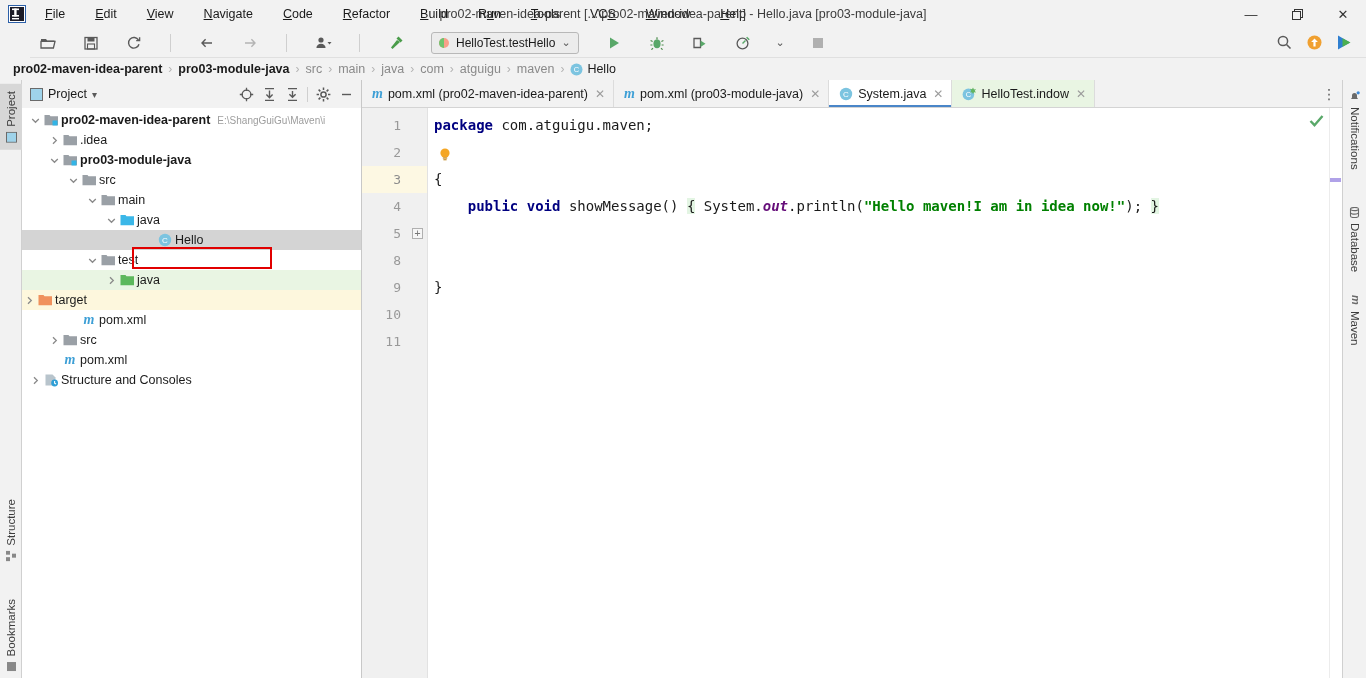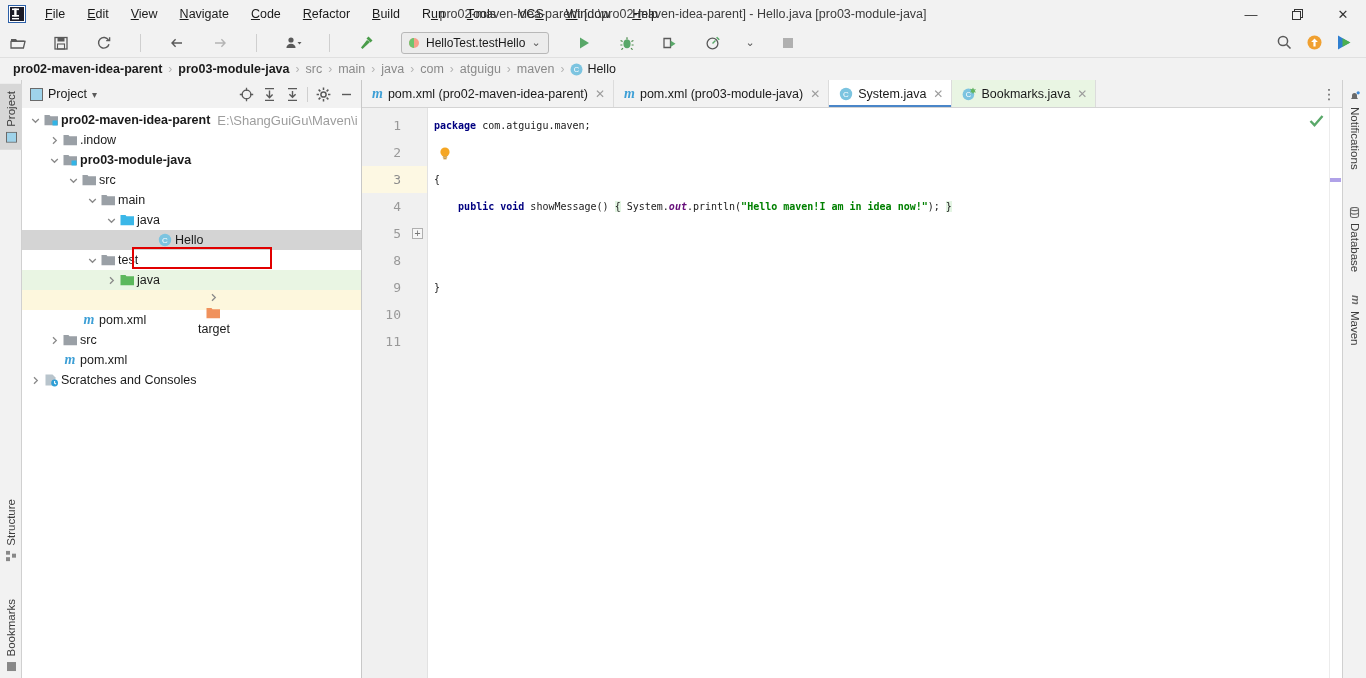--- a/index.html
+++ b/index.html
@@ -17,21 +17,21 @@
   .titlebar {
     height: 28px; background: #f2f2f2; display: flex; align-items: center;
     flex: 0 0 28px; position: relative;
   }
   .ij-logo {
     width: 18px; height: 18px; margin: 0 10px 0 8px; flex: 0 0 18px;
     background: #ffffff; border: 1px solid #2b5fa8; position: relative;
     display:flex; align-items:center; justify-content:center;
   }
   .ij-logo svg { display:block; }
-  .menubar { display: flex; align-items: center; gap: 4px; }
+  .menubar { display: flex; align-items: center; gap: 12px; }
   .menu-item {
     padding: 4px 9px; font-size: 12.5px; color: #1a1a1a; cursor: default;
     white-space: nowrap;
   }
   .menu-item u { text-decoration: underline; }
   .window-title {
     position: absolute; left: 0; right: 0; top: 0; height: 28px;
     display: flex; align-items: center; justify-content: center;
     font-size: 12.5px; color: #3c3c3c; pointer-events: none;
   }
@@ -39,20 +39,21 @@
   .win-btn {
     width: 46px; height: 28px; display: flex; align-items: center; justify-content: center;
     color: #333; font-size: 13px;
   }
 
   
   .toolbar {
     height: 30px; flex: 0 0 30px; background: #f2f2f2;
     display: flex; align-items: center; padding: 0 6px; gap: 19px;
     border-bottom: 1px solid #e0e0e0;
+    margin-left: 30px;
   }
   .tb-btn {
     width: 24px; height: 24px; display: flex; align-items: center; justify-content: center;
     border-radius: 3px; color: #5a5a5a;
   }
   .tb-sep { width: 1px; height: 18px; background: #cfcfcf; margin: 0 5px; }
   .runconfig {
     display: flex; align-items: center; gap: 6px;
     height: 22px; padding: 0 7px 0 6px; margin: 0 4px;
     border: 1px solid #b8b8b8; border-radius: 3px; background: #ececec;
@@ -106,21 +107,21 @@
   .trow {
     height: 20px; display: flex; align-items: center; white-space: nowrap;
     font-size: 12.5px; color: #1a1a1a; position: relative;
   }
   .trow .arrow {
     width: 14px; flex: 0 0 14px; display:flex; align-items:center; justify-content:center;
     color: #8a8a8a; font-size: 9px;
   }
   .trow .ico { width: 18px; flex: 0 0 18px; display:flex; align-items:center; justify-content:center; }
   .trow .lbl { padding-left: 1px; }
-  .trow .sub { color: #9d9d9d; padding-left: 7px; font-size: 13px; }
+  .trow .sub { color: #9d9d9d; padding-left: 7px; font-size: 10px; }
   .trow.bold .lbl { font-weight: bold; }
   .trow.sel { background: #d4d4d4; }
   .trow.hl-green { background: #e9f5e3; }
   .trow.hl-yellow { background: #fdf7dd; }
   .redbox {
     position: absolute; border: 2px solid #e10000; pointer-events: none;
     left: 132px; top: 247px; width: 140px; height: 22px; z-index: 20;
   }
 
   
@@ -145,21 +146,21 @@
   }
   .gline { height: 27px; line-height: 27px; text-align: right; padding-right: 26px; position: relative;}
   .gline.cur { background: #fdf8e3; color:#8c8c8c;}
   .fold-mark {
     position: absolute; right: 4px; top: 8px; width: 11px; height: 11px;
     border: 1px solid #b0b0b0; background: #f6f6f6; color: #777;
     font-size: 10px; line-height: 9px; text-align: center;
   }
   .code {
     flex: 1 1 auto; position: relative; padding-top: 4px;
-    font-family: "DejaVu Sans Mono", monospace; font-size: 10px; line-height: 27px;
+    font-family: "DejaVu Sans Mono", monospace; font-size: 14px; line-height: 27px;
     overflow: hidden; background:#fff;
   }
   .cline { height: 27px; white-space: pre; padding-left: 6px; }
   .cline.cur { background: #fdf8e3; }
   .kw { color: #000080; font-weight: bold; }
   .cls-hl { background: #d7d7f5; }
   .str { color: #008000; font-weight: bold; }
   .fld { color: #660e7a; font-style: italic; font-weight: bold; }
   .brace-hl { background: #e3f5e3; }
   .plain { color: #1a1a1a; }
@@ -454,21 +455,21 @@
             <span class="arrow">
               <svg width="9" height="9" viewBox="0 0 9 9">
                 <path d="M3 1.2L6.3 4.5 3 7.8" fill="none" stroke="#8a8a8a" stroke-width="1.3"></path>
               </svg>
             </span>
             <span class="ico">
               <svg width="15" height="14" viewBox="0 0 15 14">
                 <path d="M0.5 2h5l1 1.3h7.5v9H0.5z" fill="#9aa0a6"></path>
               </svg>
             </span>
-            <span class="lbl">.indow</span>
+            <span class="lbl">.idea</span>
           </div>
           <div class="trow bold" style="padding-left: 25px;">
             <span class="arrow">
               <svg width="9" height="9" viewBox="0 0 9 9">
                 <path d="M1.2 3L4.5 6.3 7.8 3" fill="none" stroke="#8a8a8a" stroke-width="1.3"></path>
               </svg>
             </span>
             <span class="ico">
               <svg width="15" height="14" viewBox="0 0 15 14">
                 <path d="M0.5 2h5l1 1.3h7.5v9H0.5z" fill="#9aa0a6"></path>
@@ -545,21 +546,21 @@
                 <path d="M3 1.2L6.3 4.5 3 7.8" fill="none" stroke="#8a8a8a" stroke-width="1.3"></path>
               </svg>
             </span>
             <span class="ico">
               <svg width="15" height="14" viewBox="0 0 15 14">
                 <path d="M0.5 2h5l1 1.3h7.5v9H0.5z" fill="#5cb85c"></path>
               </svg>
             </span>
             <span class="lbl">java</span>
           </div>
-          <div class="trow hl-yellow" style="padding-left: 44px; flex-direction: column;">
+          <div class="trow hl-yellow" style="">
             <span class="arrow">
               <svg width="9" height="9" viewBox="0 0 9 9">
                 <path d="M3 1.2L6.3 4.5 3 7.8" fill="none" stroke="#8a8a8a" stroke-width="1.3"></path>
               </svg>
             </span>
             <span class="ico">
               <svg width="15" height="14" viewBox="0 0 15 14">
                 <path d="M0.5 2h5l1 1.3h7.5v9H0.5z" fill="#f0915c"></path>
               </svg>
             </span>
@@ -598,21 +599,21 @@
                 <path d="M3 1.2L6.3 4.5 3 7.8" fill="none" stroke="#8a8a8a" stroke-width="1.3"></path>
               </svg>
             </span>
             <span class="ico">
               <svg width="15" height="14" viewBox="0 0 15 14">
                 <path d="M1.5 1.5h7l3 3v8h-10z" fill="#b8c4cc"></path>
                 <circle cx="10.6" cy="10" r="3.4" fill="#2f9fd6"></circle>
                 <path d="M10.6 8v2.1l1.5 0.9" stroke="#fff" stroke-width="1.1" fill="none"></path>
               </svg>
             </span>
-            <span class="lbl">Scratches and Consoles</span>
+            <span class="lbl">Structure and Consoles</span>
           </div>
         </div>
     </div>
 
     <div class="editor-area">
       <div class="tabbar" id="tabbar">
           <div class="etab">
             <span style="display: flex; align-items: center;">
               <span style="font-style: italic; font-weight: bold; color: rgb(61, 159, 214); font-size: 14px; line-height: 14px; font-family: &quot;Liberation Serif&quot;, serif;">m</span>
             </span>
@@ -637,21 +638,21 @@
             <span class="x">✕</span>
           </div>
           <div class="etab green">
             <span style="display: flex; align-items: center;">
               <svg width="14" height="14" viewBox="0 0 14 14">
                 <circle cx="6.4" cy="7.4" r="5.8" fill="#7cc4e0"></circle>
                 <text x="6.4" y="10.1" font-size="7.6" fill="#ffffff" text-anchor="middle" font-family="Liberation Sans">C</text>
                 <path d="M11 0.6l1 1.8 2-0.4-1.2 1.8 1.2 1.8-2-0.4-1 1.8-1-1.8-2 0.4 1.2-1.8L8 1.8l2 0.4z" fill="#62b562"></path>
               </svg>
             </span>
-            <span>Bookmarks.java</span>
+            <span>HelloTest.indow</span>
             <span class="x">✕</span>
           </div>
           <div class="tabbar-more">⋮</div>
         </div>
       <div class="code-wrap">
         <div class="gutter" id="gutter">
             <div class="gline"><span>1</span></div>
             <div class="gline"><span>2</span></div>
             <div class="gline cur"><span>3</span></div>
             <div class="gline"><span>4</span></div>

